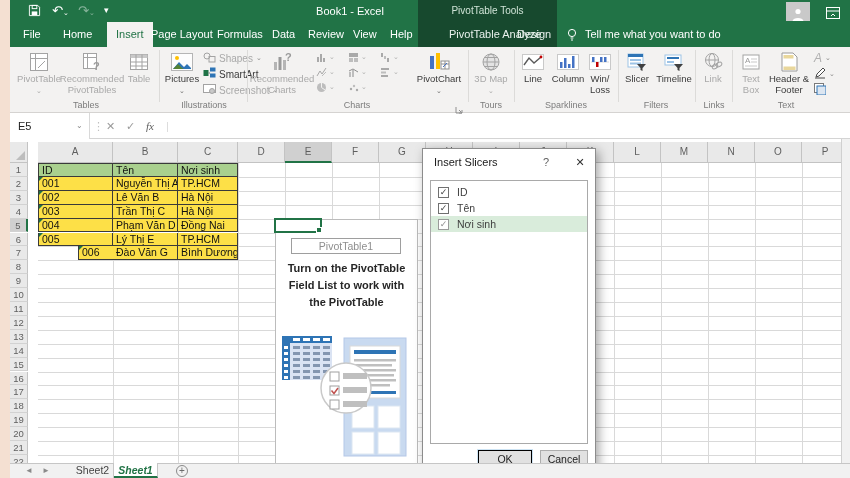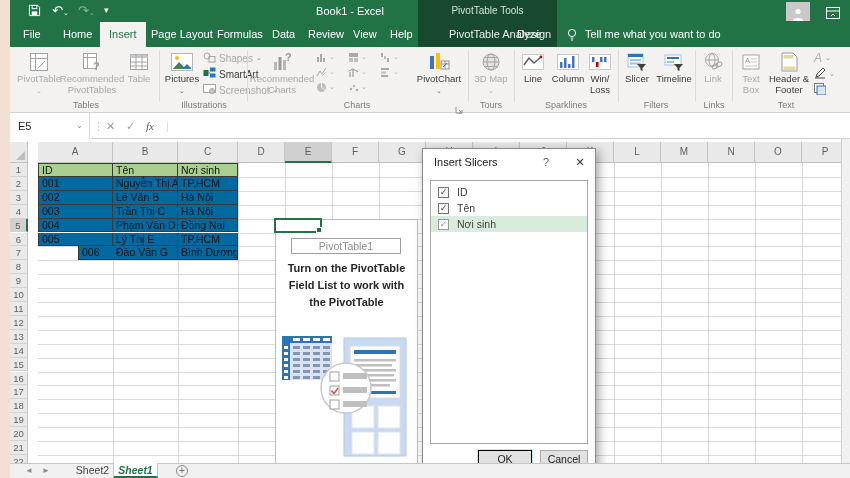--- a/index.html
+++ b/index.html
@@ -18,21 +18,21 @@
                    color:#cfe3d6; font-size:10px; z-index:22; }
   .qat-ic { color:#fff; font-size:12px; z-index:22; }
   #win-title { left:240px; top:0; width:220px; text-align:center; line-height:22px; color:#fff; font-size:11px; z-index:22; }
   #avatar-box { left:786px; top:2px; width:24px; height:19px; background:#c9c9c9; z-index:22;
                 display:flex; align-items:flex-end; justify-content:center; }
 
   
   #tabrow { left:10px; top:22px; width:840px; height:25px; background:#217346; z-index:20; }
   .rtab { position:absolute; top:22px; height:25px; line-height:25px; color:#fff; font-size:11px;
           padding:0 9px; z-index:23; }
-  .rtab.active { background:#f3f2f1; color:#217346; }
+  .rtab.active { background:#f3f2f1; color:#217346;margin-left:7px; }
   .rtab.ctx { color:#e8f1ec; }
 
   
   #ribbon { left:10px; top:47px; width:840px; height:66px; background:#f3f2f1;
             border-bottom:1px solid #d5d3d1; z-index:20; }
   .rbig { position:absolute; top:49px; height:52px; display:flex; flex-direction:column;
           align-items:center; text-align:center; font-size:9.5px; line-height:10.5px; color:#3b3b3b; z-index:21; }
   .rbig .ic { height:25px; display:flex; align-items:center; justify-content:center; }
   .rbig .caret { font-size:7px; color:#6e6e6e; margin-top:1px; }
   .rbig.dis, .rbig.dis .caret { color:#a9a9a9; }
@@ -61,21 +61,21 @@
   .rowhdr { position:absolute; left:0; width:18px; background:#e9e9e9; border-right:1px solid #c3c3c3;
             border-bottom:1px solid #d2d2d2; font-size:9.5px; color:#5f5f5f; text-align:center; }
   .rowhdr.sel { background:#d0d0d0; border-right:2px solid #217346; }
   #corner { left:0; top:3px; width:18px; height:21px; background:#e9e9e9; border-right:1px solid #c3c3c3;
             border-bottom:1px solid #c3c3c3; }
   #corner:after { content:""; position:absolute; right:2px; bottom:2px; border-left:9px solid transparent;
                   border-bottom:9px solid #bdbdbd; }
   .vline { position:absolute; width:1px; background:#d9d9d9; }
   .hline { position:absolute; height:1px; background:#d9d9d9; }
   .cell { position:absolute; font-size:10.5px; color:#111; padding:0 0 0 3px; line-height:13px;
-          border-right:1px solid #3a3a3a; border-bottom:1px solid #3a3a3a; background:#0369a1; overflow:hidden; white-space:nowrap; }
+          border-right:1px solid #3a3a3a; border-bottom:1px solid #3a3a3a; background:#fde047; overflow:hidden; white-space:nowrap; }
   .cell.hdr { background:#a9d08e; }
   .tri { position:absolute; left:0; top:0; width:0; height:0;
          border-top:4px solid #1e7145; border-right:4px solid transparent; }
 
   
   #pivot-area { left:265px; top:79.6px; width:143px; height:245px; background:#fff;
                 border:1px solid #bcbcbc; z-index:3; }
   #active-cell { left:264px; top:78.6px; width:48px; height:15px; border:2px solid #217346;
                  background:#fff; z-index:4; }
   #active-cell:after { content:""; position:absolute; right:-2px; bottom:-2px; width:4px; height:4px;

